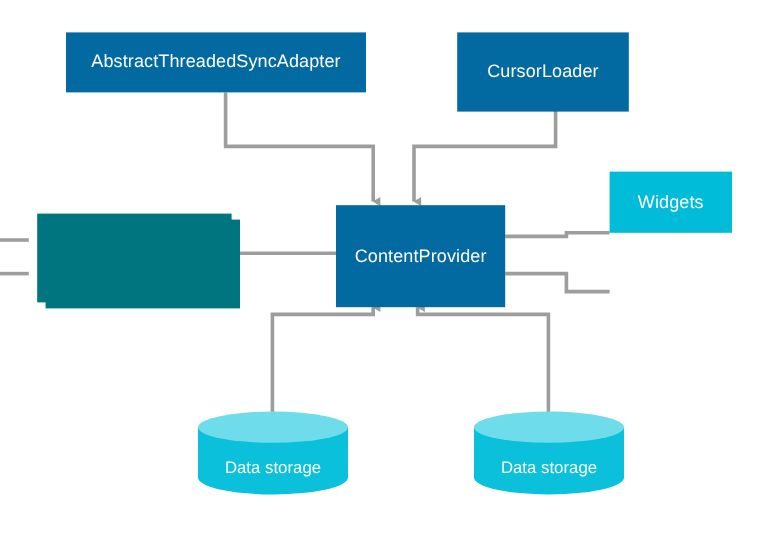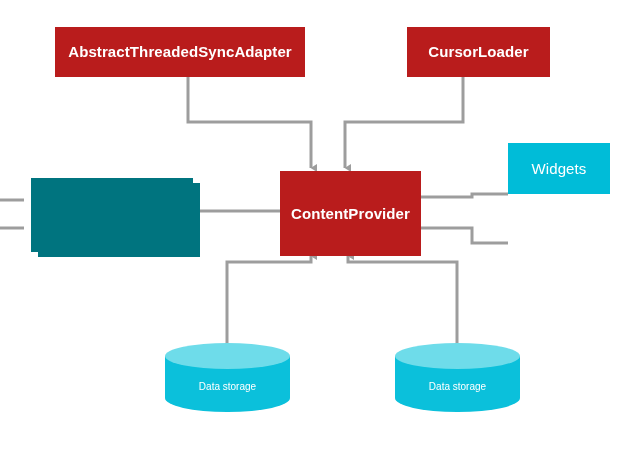--- a/index.html
+++ b/index.html
@@ -22,22 +22,21 @@
     justify-content: center;
     color: #ffffff;
     font-size: 15px;
     line-height: 1.2;
     text-align: center;
     box-sizing: border-box;
     white-space: nowrap;
     letter-spacing: 0.1px;
   }
   .green {
-    background: #b91c1c;
-    font-weight: bold;
+    background: #0369a1;
   }
   .cyan {
     background: #00bcd8;
   }
   .stack-shadow {
     position: absolute;
     background: #00747f;
   }
   .cylinder {
     position: absolute;
@@ -53,21 +52,21 @@
     top: 0;
     background: #6edcea;
     border-radius: 50%;
   }
   .cyl-label {
     position: absolute;
     left: 0;
     width: 100%;
     text-align: center;
     color: #ffffff;
-    font-size: 10px;
+    font-size: 14px;
     white-space: nowrap;
   }
   svg.wires {
     position: absolute;
     left: 0;
     top: 0;
     width: 644px;
     height: 450px;
     pointer-events: none;
   }
@@ -110,21 +109,21 @@
     <g stroke="#9d9d9d" stroke-width="3" fill="none">
       <line x1="0" y1="200" x2="24" y2="200"></line>
       <line x1="0" y1="228" x2="24" y2="228"></line>
     </g>
   </svg>
 
   <div class="node green" style="left:55px; top:27px; width:250px; height:50px;">
     <span>AbstractThreadedSyncAdapter</span>
   </div>
 
-  <div class="node green" style="left:407px; top:27px; width:143px; height:50px;">
+  <div class="node green" style="left:381px; top:27px; width:143px; height:66px;">
     <span>CursorLoader</span>
   </div>
 
   <div class="stack-shadow" style="left:38px; top:183px; width:162px; height:74px;"></div>
   <div class="stack-shadow" style="left:31px; top:178px; width:162px; height:74px;"></div>
 
   <div class="node green" style="left:280px; top:171px; width:141px; height:85px;">
     <span>ContentProvider</span>
   </div>
 

